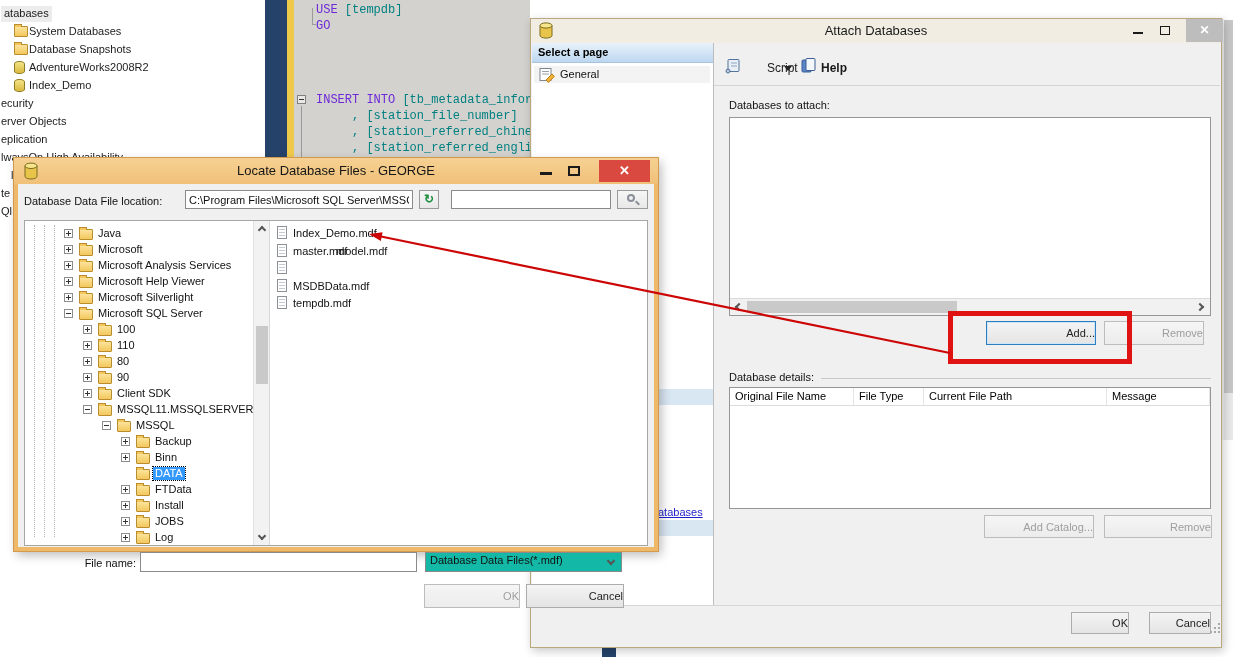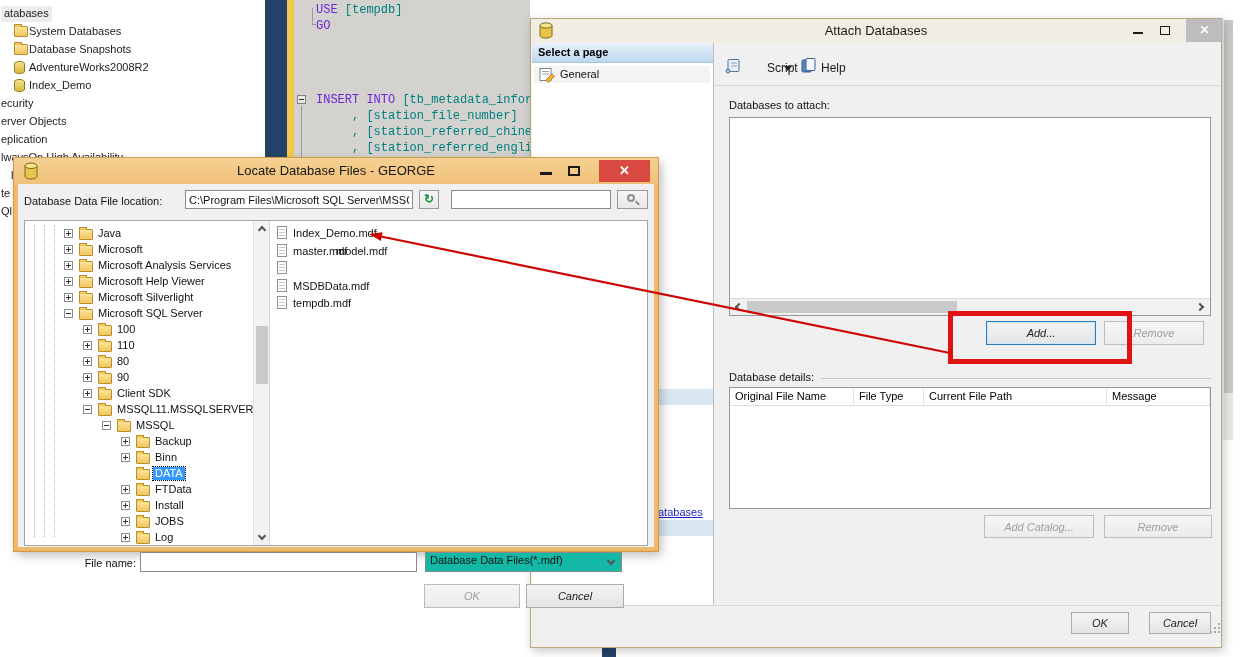--- a/index.html
+++ b/index.html
@@ -25,21 +25,21 @@
   .fold-box::before { content:""; position:absolute; left:1px; top:3px; width:5px; height:1px; background:#333; }
   .fold-vline { position:absolute; width:1px; background:#9a9a9a; }
   .fold-foot  { position:absolute; height:1px; background:#9a9a9a; }
 
   #editor-strip-light { left:1222px; top:18px; width:2px; height:422px; background:#f4f4f4; }
   #editor-strip-gray  { left:1224px; top:20px; width:9px; height:373px; background:#c7c7c7; }
   #editor-strip-gray2 { left:1224px; top:393px; width:9px; height:47px; background:#e9e9e9; }
   #dock-divider-bottom { left:602px; top:637px; width:14px; height:20px; background:#25436a; }
 
   
-  .btn { position:absolute; background:linear-gradient(#f4f4f4,#e4e4e4); border:1px solid #acacac; font-size:11px; color:#222; text-align:center;font-style:italic; }
+  .btn { position:absolute; background:linear-gradient(#f4f4f4,#e4e4e4); border:1px solid #acacac; font-size:11px; color:#222; text-align:right; }
   .btn.focused { border:1px solid #2d7dc1; box-shadow:inset 0 0 0 1px #cde6f7; }
   .btn.disabled { color:#9e9e9e; border-color:#bcbcbc; background:linear-gradient(#f5f5f5,#ececec); }
   .txt { position:absolute; border:1px solid #8a8a8a; background:#fff; font-family:"Liberation Sans",sans-serif; font-size:11px; padding:0 3px; color:#111; }
   .lbl { position:absolute; font-size:11px; color:#111; white-space:nowrap; }
   .chev { position:absolute; width:6px; height:6px; border-right:2px solid #555; border-bottom:2px solid #555; }
   .chev.down { transform:rotate(45deg); }
   .chev.up { transform:rotate(-135deg); }
   .chev.left { transform:rotate(135deg); }
   .chev.right { transform:rotate(-45deg); }
 
@@ -203,21 +203,21 @@
           </svg>
       </span>
       <span class="tb-label" style="left:31px;margin-left:22px;">Script</span>
       <span id="script-caret"></span>
       <span class="abs" style="left:86px; top:14px;">
         <svg width="18" height="17" viewBox="0 0 18 17">
             <rect x="2" y="3" width="9" height="12" rx="1" fill="#5b84c4" stroke="#3b5e97"></rect>
             <rect x="6" y="1.5" width="9" height="12" rx="1" fill="#f3f6fb" stroke="#3b5e97"></rect>
           </svg>
       </span>
-      <span class="tb-label" style="left:107px;">Help</span>
+      <span class="tb-label" style="left:107px;font-weight:bold;">Help</span>
     </div>
 
     <div class="lbl" style="left:198px; top:80px;">Databases to attach:</div>
 
     <div id="databases-grid" class="grid">
       <div class="hscroll">
         <span class="sbtn" style="left:0; top:0;">
             <span class="chev left" style="left:6px; top:5px;"></span>
           </span>
         <span class="sbtn" style="right:0; top:0;">

